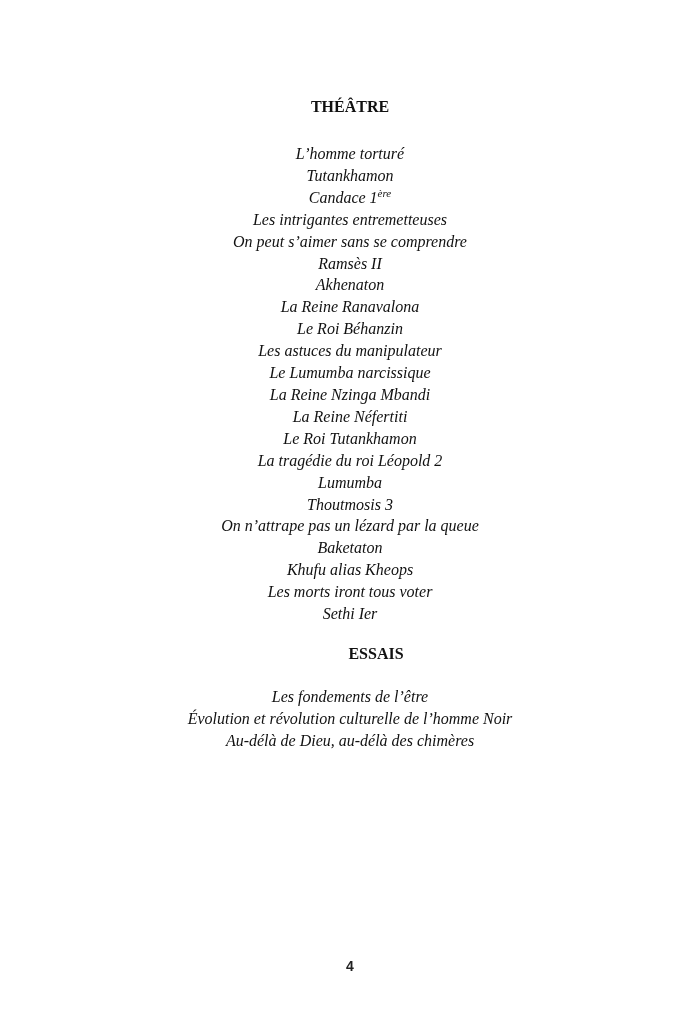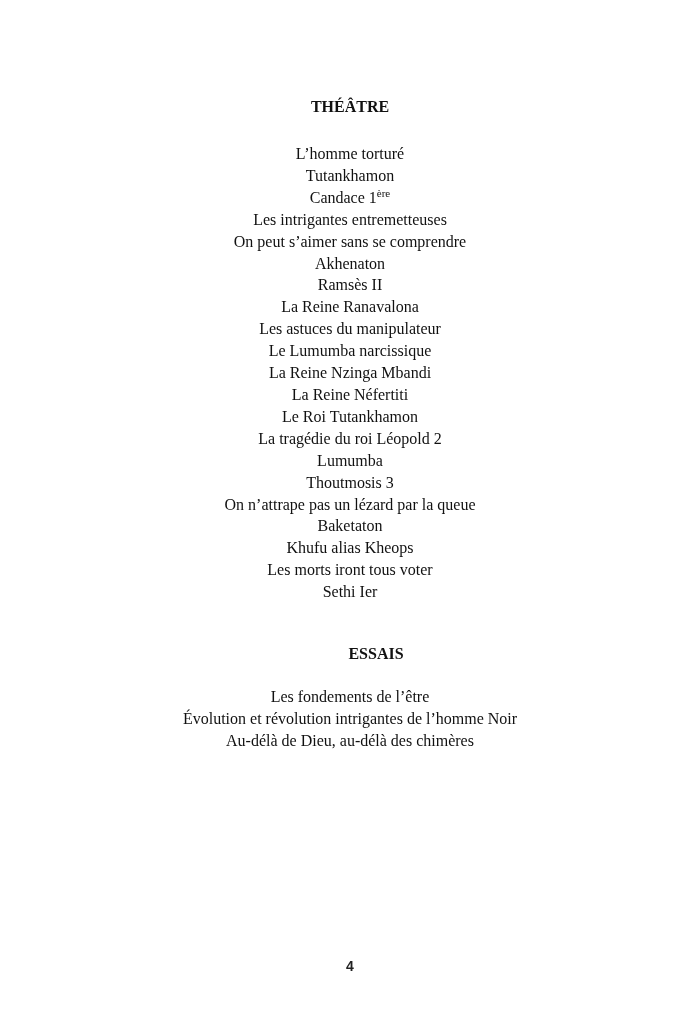--- a/index.html
+++ b/index.html
@@ -4,21 +4,21 @@
   <style>
     html, body { margin: 0; padding: 0; background: #ffffff; }
     body { width: 700px; height: 1028px; position: relative; overflow: hidden; }
     .page { position: absolute; left: 0; top: 0; width: 700px; height: 1028px; background: #fff; }
     .heading {
       position: absolute; left: 0; width: 700px; text-align: center;
       font-family: "Liberation Serif", serif; font-weight: bold; font-size: 16px; color: #111;
     }
     .list {
       position: absolute; left: 0; width: 700px; margin: 0; padding: 0; list-style: none;
-      text-align: center; font-family: "Liberation Serif", serif; 
+      text-align: center; font-family: "Liberation Serif", serif; font-style: italic;
       font-size: 16px; line-height: 21.9px; color: #111;
     }
     .list li { margin: 0; padding: 0; }
     .list sup { font-size: 11px; vertical-align: 6px; line-height: 0; }
     .pagenum {
       position: absolute; left: 0; width: 700px; text-align: center; top: 958px;
       font-family: "Liberation Sans", sans-serif; font-weight: bold; font-size: 14px; color: #222;
     }
   </style>
 </head>
@@ -27,40 +27,41 @@
 <div class="page">
 
   <div class="heading" style="top:98px;">THÉÂTRE</div>
 
   <ul class="list" style="top:143px;">
     <li>L’homme torturé</li>
     <li>Tutankhamon</li>
     <li><span>Candace 1</span><sup>ère</sup></li>
     <li>Les intrigantes entremetteuses</li>
     <li>On peut s’aimer sans se comprendre</li>
+    <li>Ramsès II</li>
     <li>Akhenaton</li>
-    <li>Ramsès II</li>
     <li>La Reine Ranavalona</li>
+    <li>Le Roi Béhanzin</li>
     <li>Les astuces du manipulateur</li>
     <li>Le Lumumba narcissique</li>
     <li>La Reine Nzinga Mbandi</li>
     <li>La Reine Néfertiti</li>
     <li>Le Roi Tutankhamon</li>
     <li>La tragédie du roi Léopold 2</li>
     <li>Lumumba</li>
     <li>Thoutmosis 3</li>
     <li>On n’attrape pas un lézard par la queue</li>
     <li>Baketaton</li>
     <li>Khufu alias Kheops</li>
     <li>Les morts iront tous voter</li>
     <li>Sethi Ier</li>
   </ul>
 
   <div class="heading" style="top:645px;padding-left:26px;">ESSAIS</div>
 
   <ul class="list" style="top:686px;">
     <li>Les fondements de l’être</li>
-    <li>Évolution et révolution intrigantes de l’homme Noir</li>
+    <li>Évolution et révolution culturelle de l’homme Noir</li>
     <li>Au-délà de Dieu, au-délà des chimères</li>
   </ul>
 
   <div class="pagenum">4</div>
 </div>
 
 </body></html>

